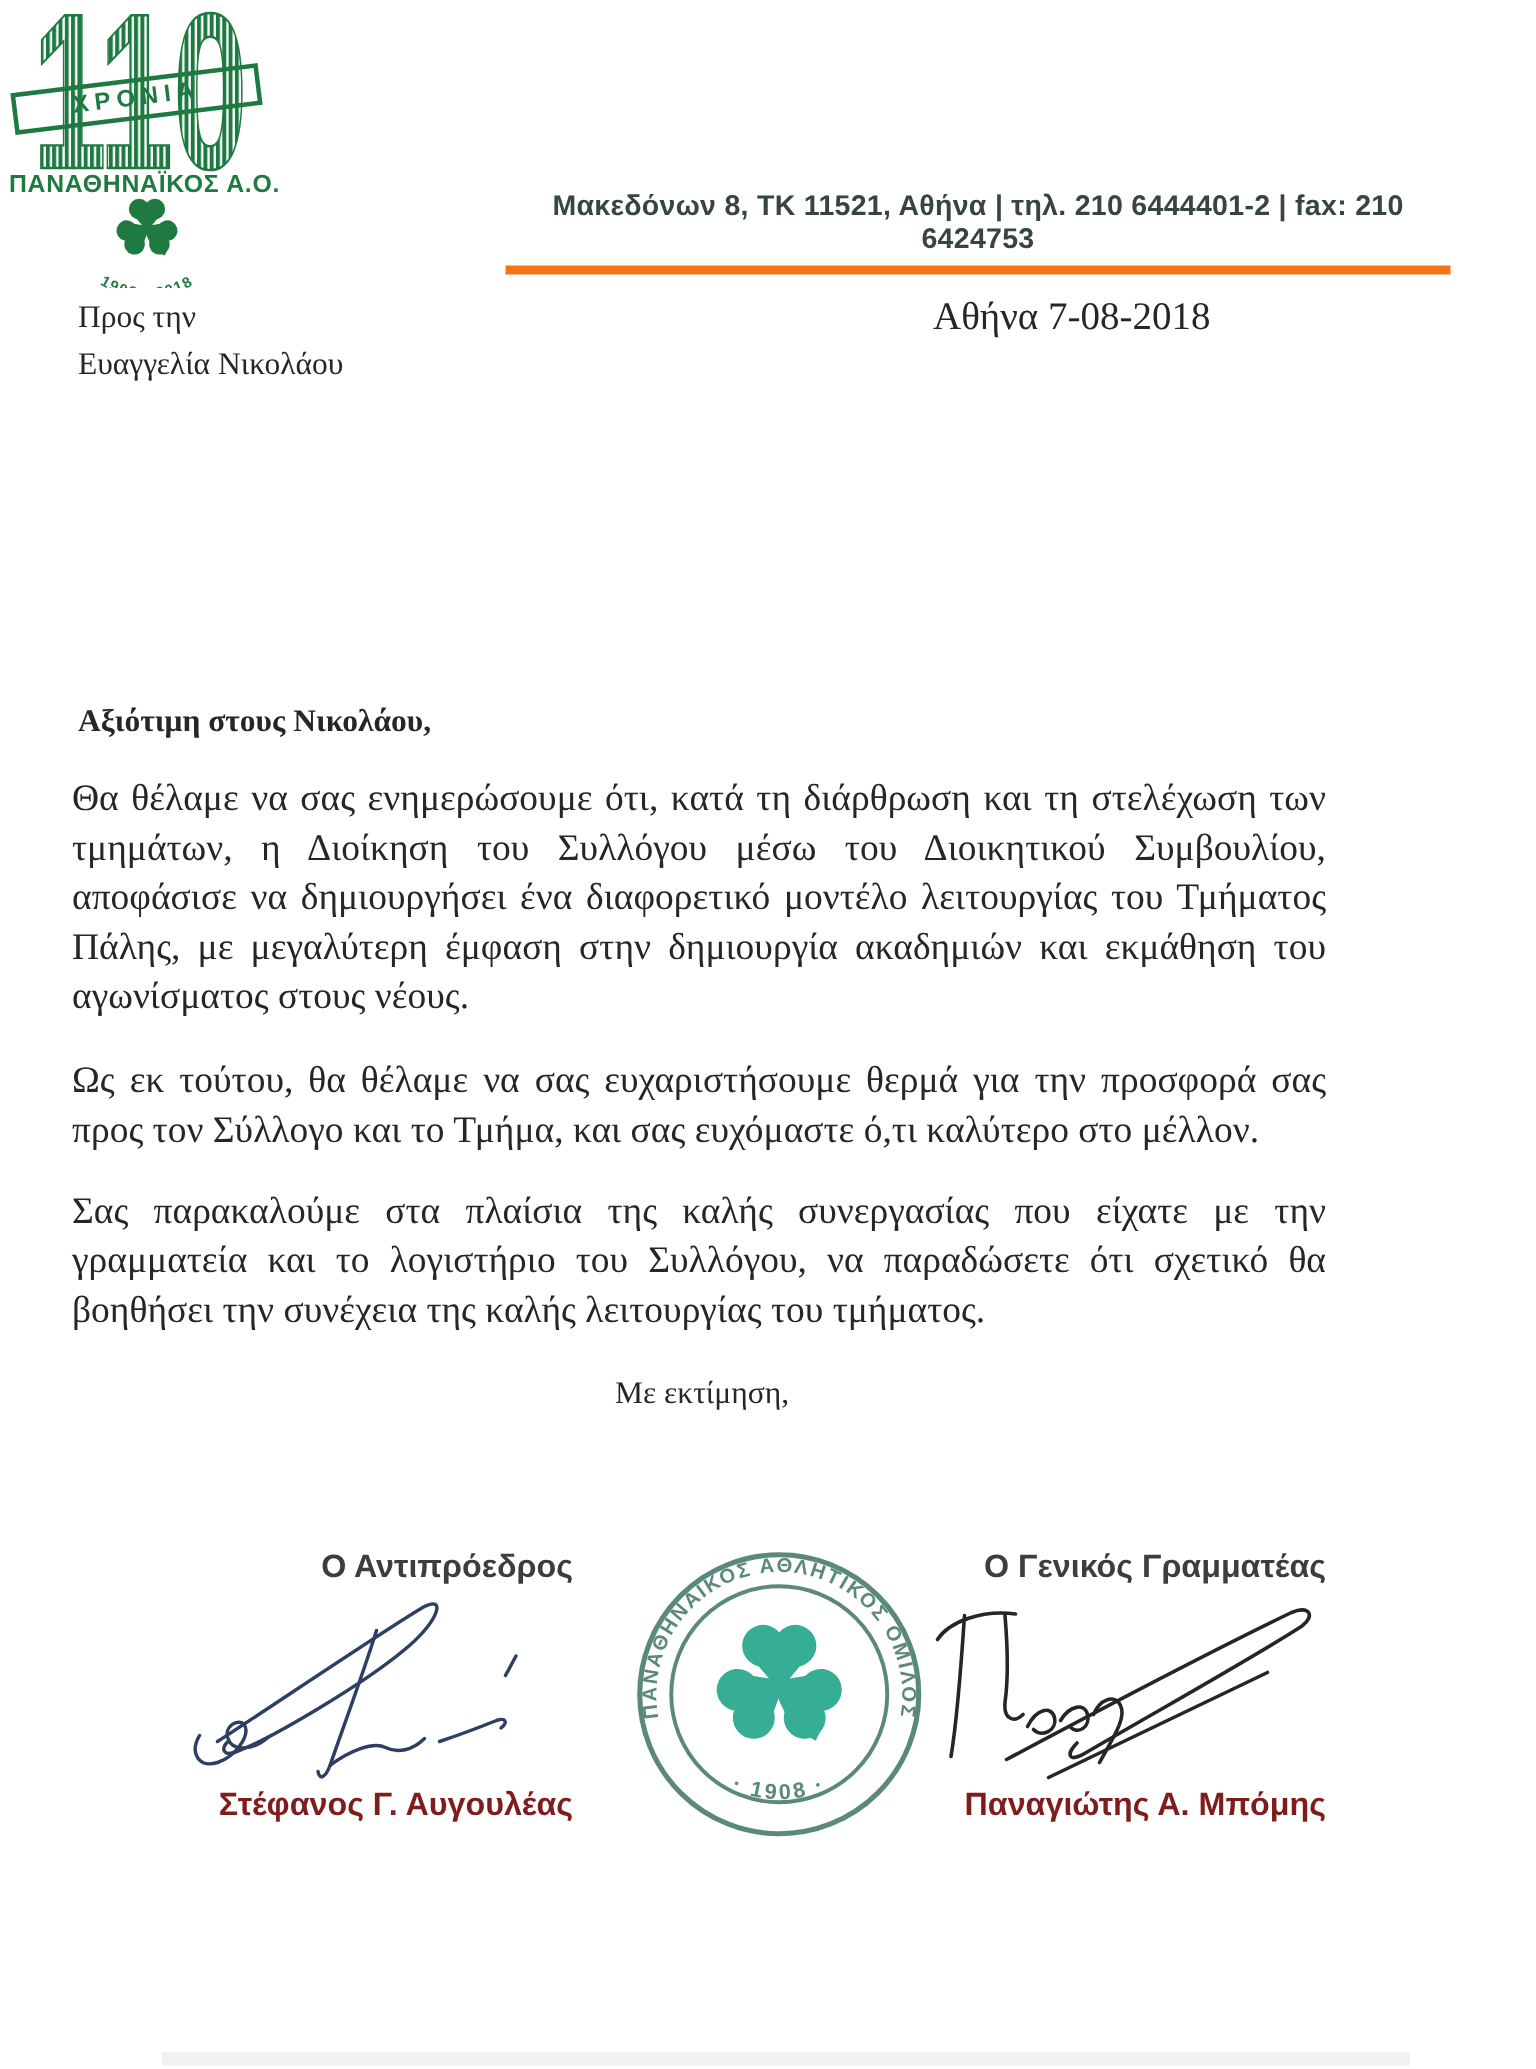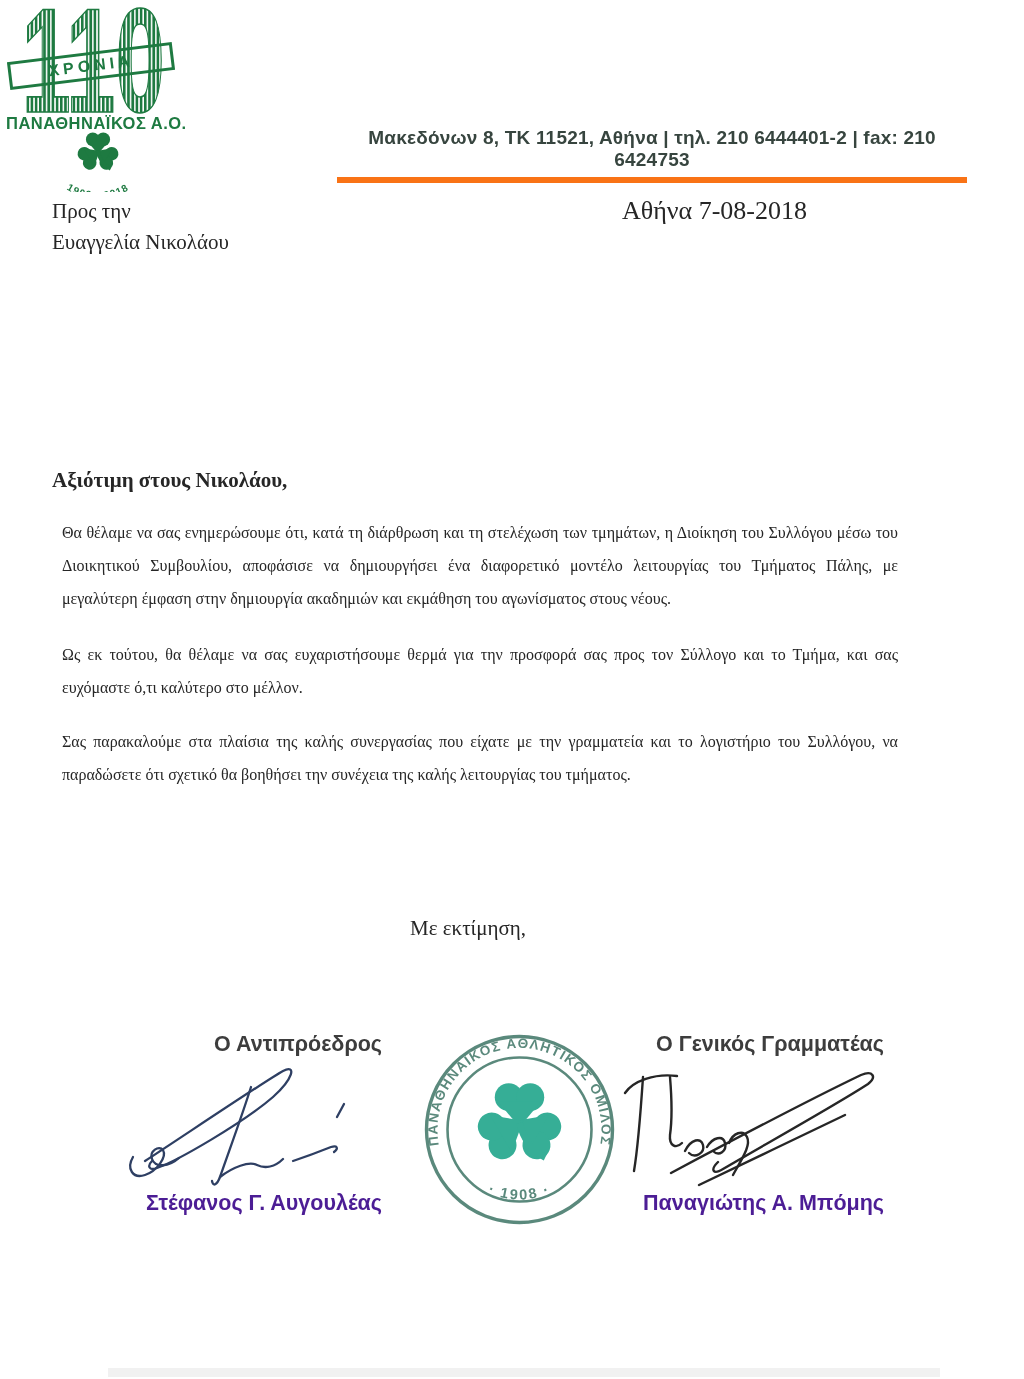--- a/index.html
+++ b/index.html
@@ -21,32 +21,32 @@
   
   .hdr-contact{position:absolute;left:337px;top:127px;width:630px;text-align:center;
         font-family:"Liberation Sans",sans-serif;font-size:19px;font-weight:bold;
         color:#37453f;padding-bottom:6px;border-bottom:6px solid #f97316;
         letter-spacing:.2px;}
 
   
   .recipient{position:absolute;left:52px;top:196px;font-size:21px;line-height:31px;}
   .date-line{position:absolute;left:576px;top:196px;font-size:26px;margin-left:46px;}
   .salutation{position:absolute;left:52px;top:468px;font-size:21px;font-weight:bold;}
-  .body-text{position:absolute;left:62px;top:516px;width:836px;font-size:16px;
+  .body-text{position:absolute;left:48px;top:516px;width:836px;font-size:25px;
         line-height:33px;text-align:justify;}
   .body-text p{margin:0 0 13px 0;}
   .closing{position:absolute;left:410px;top:916px;font-size:21px;}
 
   
   .sig-col{position:absolute;text-align:right;font-family:"Liberation Sans",sans-serif;
         color:#3b3b3b;}
   .sig-left{left:118px;top:1032px;width:264px;}
   .sig-right{left:612px;top:1032px;width:272px;}
   .sig-title{font-size:21.5px;font-weight:bold;color:#3d3d3d;}
-  .sig-name{font-size:21.5px;font-weight:bold;color:#4c1d95;margin-top:2px;}
+  .sig-name{font-size:21.5px;font-weight:bold;color:#7f1d1d;margin-top:2px;}
   .sig-art{display:block;margin:0 auto;}
   .stamp{position:absolute;left:421px;top:1031px;width:197px;height:197px;opacity:.92;}
 
   .bottom-bar{position:absolute;left:108px;top:1368px;width:832px;height:9px;
         background:#f1f1f1;}
 </style>
 </head>
 <body>
 
 <div class="page">

